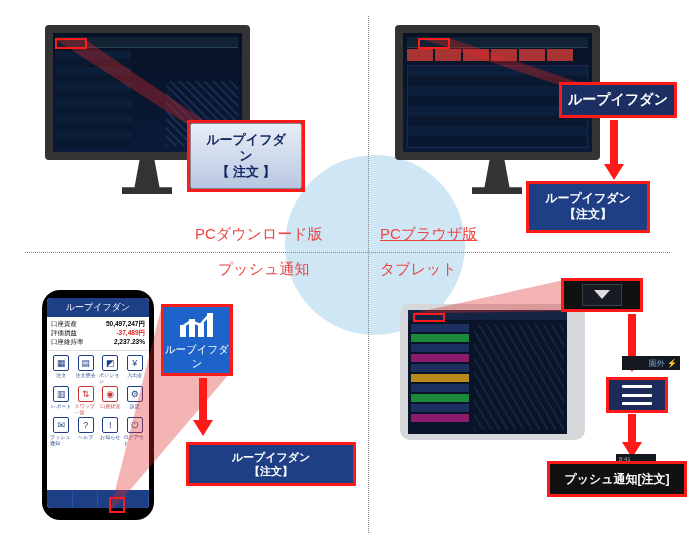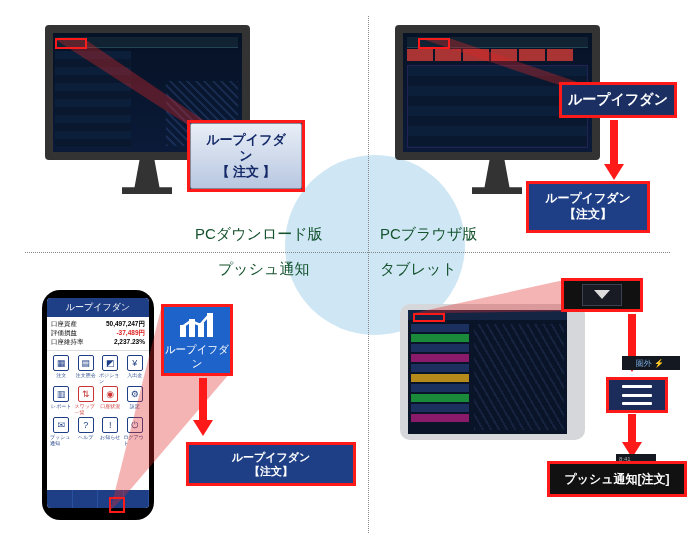--- a/index.html
+++ b/index.html
@@ -1,22 +1,22 @@
 <!DOCTYPE html>
 <html><head>
 <meta charset="utf-8">
 <style>
   * { box-sizing: border-box; margin:0; padding:0; }
   body { width:695px; height:549px; position:relative; font-family: "Meiryo","Yu Gothic",sans-serif; overflow:hidden; background:#fff; }
   .circle-bg { position:absolute; width:180px; height:180px; border-radius:50%; background:#cfe7f5; left:285px; top:155px; z-index:0; }
   .hdiv { position:absolute; left:25px; right:25px; top:252px; border-top:1px dotted #888; }
   .vdiv { position:absolute; top:16px; bottom:16px; left:368px; border-left:1px dotted #888; }
-  .qlbl { position:absolute; font-size:15px; color:#14532d; }
+  .qlbl { position:absolute; font-size:15px; color:#ef4444; }
   .lbl-tl { left:195px; top:225px; }
-  .lbl-tr { left:380px; top:225px; }
+  .lbl-tr { left:380px; top:225px;text-decoration:underline; }
   .lbl-bl { left:218px; top:260px; }
   .lbl-br { left:380px; top:260px;font-family:Liberation Mono, monospace; }
   
   .monitor { position:absolute; width:205px; height:135px; background:#111; border:8px solid #333; border-radius:4px; overflow:hidden; }
   .mon1 { left:45px; top:25px; }
   .mon2 { left:395px; top:25px; }
   .mon-screen { position:absolute; inset:0; background:linear-gradient(#061225,#0a1a38); }
   .mon-screen::before { content:""; position:absolute; left:4px; right:4px; top:4px; height:10px; background:#123; border-bottom:1px solid #245; }
   .chartline { position:absolute; left:60%; top:40%; right:4px; bottom:6px; background:repeating-linear-gradient(45deg,rgba(80,120,200,0.2) 0 2px,transparent 2px 6px); }
   .leftpanel { position:absolute; left:2px; top:18px; width:40%; bottom:4px; background:repeating-linear-gradient(#0b1f3a 0 8px,#09182e 8px 16px); }
@@ -78,21 +78,21 @@
   .tablet { position:absolute; left:400px; top:304px; width:185px; height:136px; background:#d6d7da; border-radius:10px; padding:6px 14px 6px 8px; }
   .tab-screen { position:absolute; left:8px; top:6px; right:18px; bottom:6px; background:#0a1428; overflow:hidden; }
   .tab-screen::before { content:""; position:absolute; left:0; right:0; top:0; height:10px; background:#142544; }
   .tab-left { position:absolute; left:3px; top:14px; width:58px; bottom:4px; display:flex; flex-direction:column; gap:2px; }
   .tab-left span { height:8px; background:#1c3060; }
   .tab-left .g { background:#1a8a3a; }
   .tab-left .p { background:#8a1a6a; }
   .tab-left .y { background:#b58a1a; }
   .tab-right { position:absolute; left:66px; top:14px; right:3px; bottom:4px; background:repeating-linear-gradient(60deg,rgba(100,140,220,0.12) 0 2px,transparent 2px 7px); }
   .hilite-tab { left:413px; top:313px; width:32px; height:9px; }
-  .tabside { position:absolute; left:622px; top:356px; width:58px; height:14px; background:#141820; color:#7ad; font-size:8px; display:flex; align-items:center; justify-content:flex-end; padding-right:16px; }
+  .tabside { position:absolute; left:622px; top:356px; width:58px; height:14px; background:#141820; color:#7ad; font-size:8px; display:flex; align-items:center; justify-content:flex-end; padding-right:3px; }
   .tabside2 { position:absolute; left:616px; top:454px; width:40px; height:9px; background:#141820; color:#aaa; font-size:6px; padding-left:3px; display:flex; align-items:center; }
   svg.beam-svg { position:absolute; pointer-events:none; }
 </style>
 </head>
 <body>
 
 <div class="circle-bg"></div>
 <div class="hdiv"></div>
 <div class="vdiv"></div>
 

